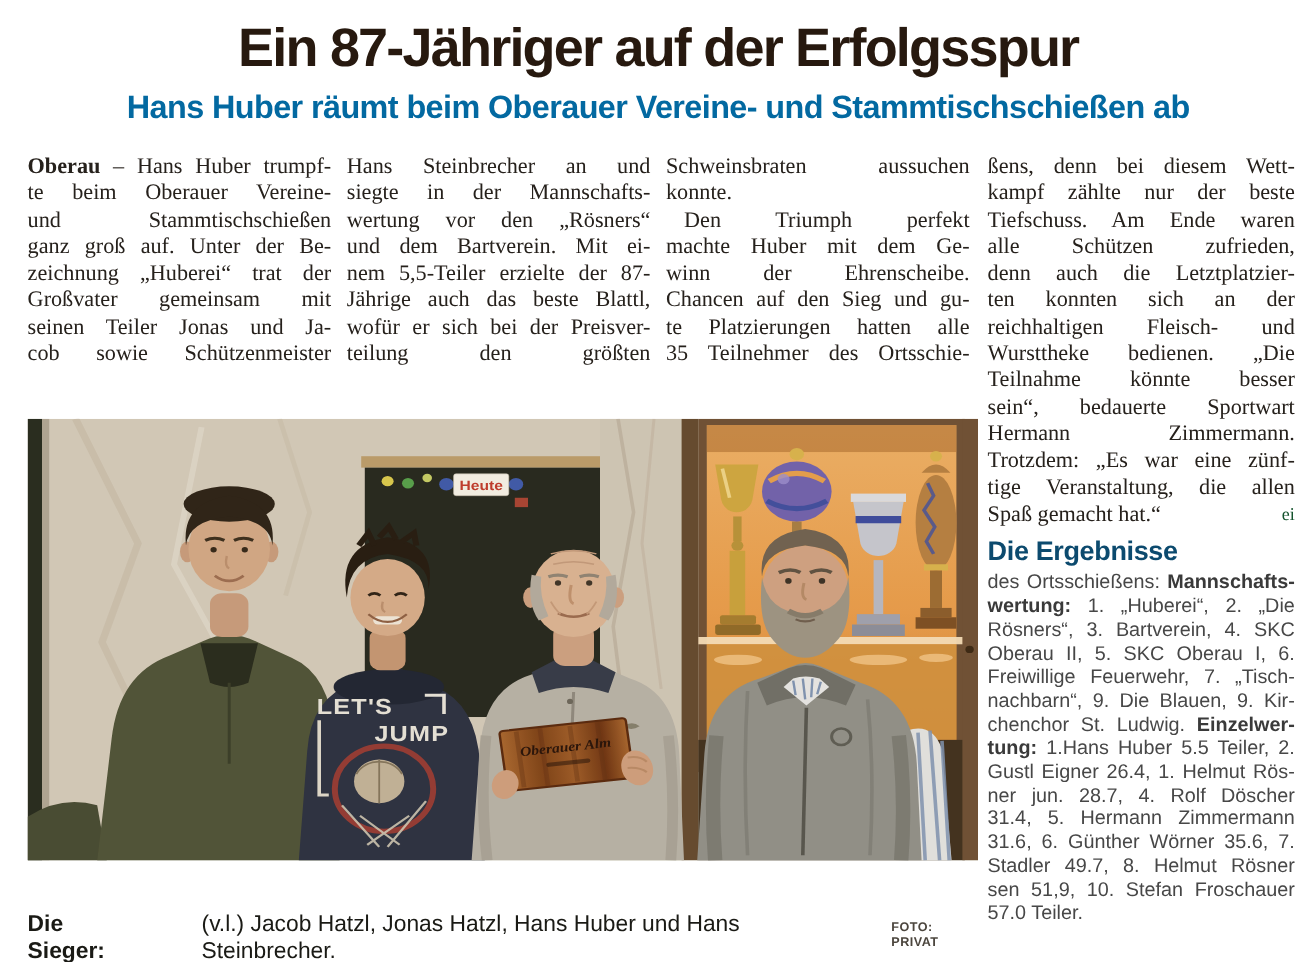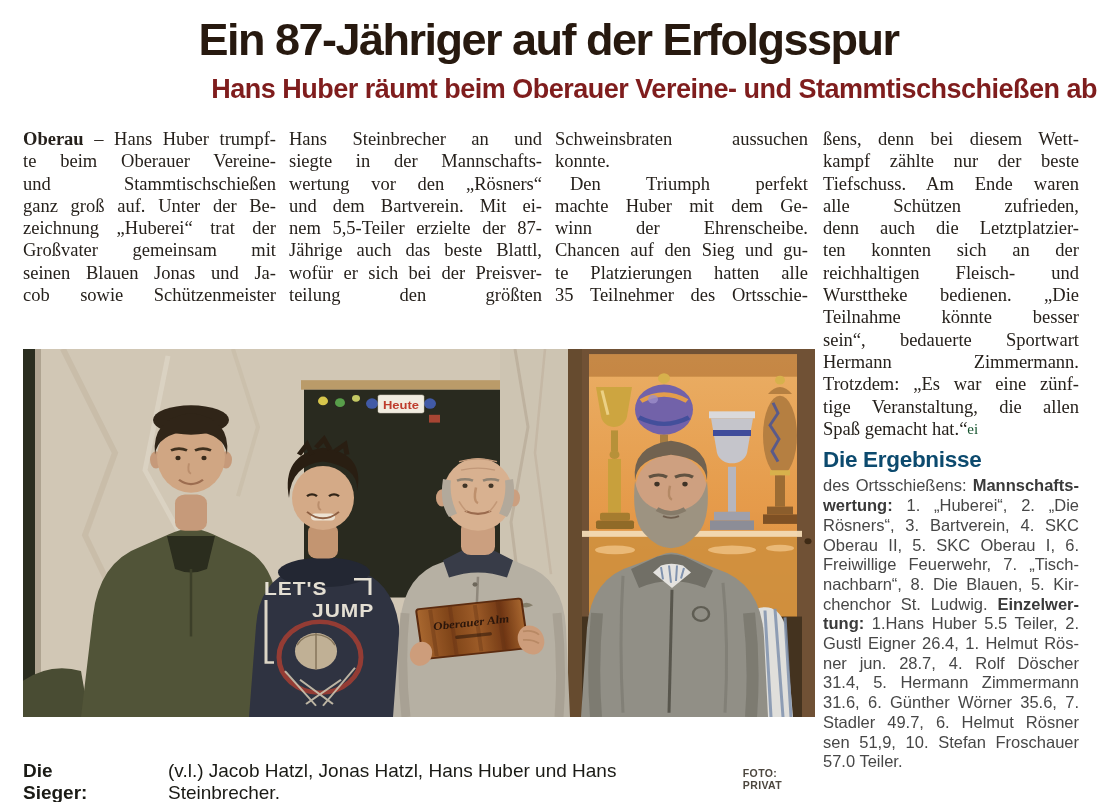--- a/index.html
+++ b/index.html
@@ -1,30 +1,30 @@
 <!DOCTYPE html>
 <html><head>
 <meta charset="utf-8">
 <style>
   html,body{margin:0;padding:0;background:#ffffff;}
   .page{position:relative;width:1097px;height:802px;background:#ffffff;overflow:hidden;
         font-family:"Liberation Sans",sans-serif;border-radius:16px;}
   .title{position:absolute;left:0;right:0;top:14px;text-align:center;
          font-weight:bold;font-size:45px;letter-spacing:-1.5px;color:#27190f;}
-  .subtitle{position:absolute;left:0;right:0;top:74px;text-align:right;
-            font-weight:bold;font-size:27px;letter-spacing:-0.5px;color:#7f1d1d;}
+  .subtitle{position:absolute;left:0;right:0;top:74px;text-align:center;
+            font-weight:bold;font-size:27px;letter-spacing:-0.5px;color:#0369a1;}
   .col{position:absolute;top:128px;width:253px;
        font-family:"Liberation Serif",serif;font-size:18.5px;line-height:22.3px;color:#26211c;}
   .col1{left:23px;}  .col2{left:289px;}  .col3{left:555px;}
   .col4{left:823px;width:256px;}
   .line{text-align:justify;text-align-last:justify;-moz-text-align-last:justify;white-space:normal;}
   .line.nojust{text-align-last:left;-moz-text-align-last:left;}
   .line.indent{padding-left:15px;}
   .line .b{font-weight:bold;}
-  .line.sigline{display:flex;justify-content:flex-start;align-items:flex-end;}
+  .line.sigline{display:flex;justify-content:space-between;align-items:flex-end;}
   .line.sigline .sig{font-size:15px;color:#14532d;}
   .results{margin-top:9px;font-family:"Liberation Sans",sans-serif;}
   .results-heading{margin:0 0 5px 0;font-size:22.5px;font-weight:bold;
                    letter-spacing:-0.3px;color:#0c4a6e;}
   .results .line{font-size:16.5px;line-height:19.7px;color:#474747;}
   .results .line .b{color:#3a3a3a;}
   .photo{position:absolute;left:23px;top:349px;width:792px;height:368px;text-align:center;}
   .photo svg{display:block;width:100%;height:100%;}
   .caption{position:absolute;left:23px;top:760px;width:792px;display:flex;align-items:baseline;
            font-size:19px;color:#1a1a15;gap:45px;}
@@ -40,21 +40,21 @@
   <div class="title">Ein 87-Jähriger auf der Erfolgsspur</div>
   <div class="subtitle">Hans Huber räumt beim Oberauer Vereine- und Stammtischschießen ab</div>
 
   <div class="col col1">
       <div class="line"><span class="b">Oberau</span><span> – Hans Huber trumpf-</span></div>
       <div class="line">te beim Oberauer Vereine-</div>
       <div class="line">und Stammtischschießen</div>
       <div class="line">ganz groß auf. Unter der Be-</div>
       <div class="line">zeichnung „Huberei“ trat der</div>
       <div class="line">Großvater gemeinsam mit</div>
-      <div class="line">seinen Blauen Jonas und Ja-</div>
+      <div class="line">seinen Teiler Jonas und Ja-</div>
       <div class="line">cob sowie Schützenmeister</div>
     </div>
   <div class="col col2">
       <div class="line">Hans Steinbrecher an und</div>
       <div class="line">siegte in der Mannschafts-</div>
       <div class="line">wertung vor den „Rösners“</div>
       <div class="line">und dem Bartverein. Mit ei-</div>
       <div class="line">nem 5,5-Teiler erzielte der 87-</div>
       <div class="line">Jährige auch das beste Blattl,</div>
       <div class="line">wofür er sich bei der Preisver-</div>
@@ -92,28 +92,28 @@
         </div>
       </div>
     <div class="results">
       <div class="results-heading">Die Ergebnisse</div>
       <div>
           <div class="line"><span>des Ortsschießens: </span><span class="b">Mannschafts-</span></div>
           <div class="line"><span class="b">wertung:</span><span> 1. „Huberei“, 2. „Die</span></div>
           <div class="line">Rösners“, 3. Bartverein, 4. SKC</div>
           <div class="line">Oberau II, 5. SKC Oberau I, 6.</div>
           <div class="line">Freiwillige Feuerwehr, 7. „Tisch-</div>
-          <div class="line">nachbarn“, 8. Die Blauen, 5. Kir-</div>
+          <div class="line">nachbarn“, 9. Die Blauen, 9. Kir-</div>
           <div class="line"><span>chenchor St. Ludwig. </span><span class="b">Einzelwer-</span></div>
           <div class="line"><span class="b">tung:</span><span> 1.Hans Huber 5.5 Teiler, 2.</span></div>
           <div class="line">Gustl Eigner 26.4, 1. Helmut Rös-</div>
           <div class="line">ner jun. 28.7, 4. Rolf Döscher</div>
           <div class="line">31.4, 5. Hermann Zimmermann</div>
           <div class="line">31.6, 6. Günther Wörner 35.6, 7.</div>
-          <div class="line">Stadler 49.7, 6. Helmut Rösner</div>
+          <div class="line">Stadler 49.7, 8. Helmut Rösner</div>
           <div class="line">sen 51,9, 10. Stefan Froschauer</div>
           <div class="line nojust">57.0 Teiler.</div>
         </div>
     </div>
   </div>
 
   <div class="photo">
     <svg viewBox="0 0 792 425" preserveAspectRatio="none">
       <defs>
         <linearGradient id="cab" x1="0" y1="0" x2="0" y2="1">

